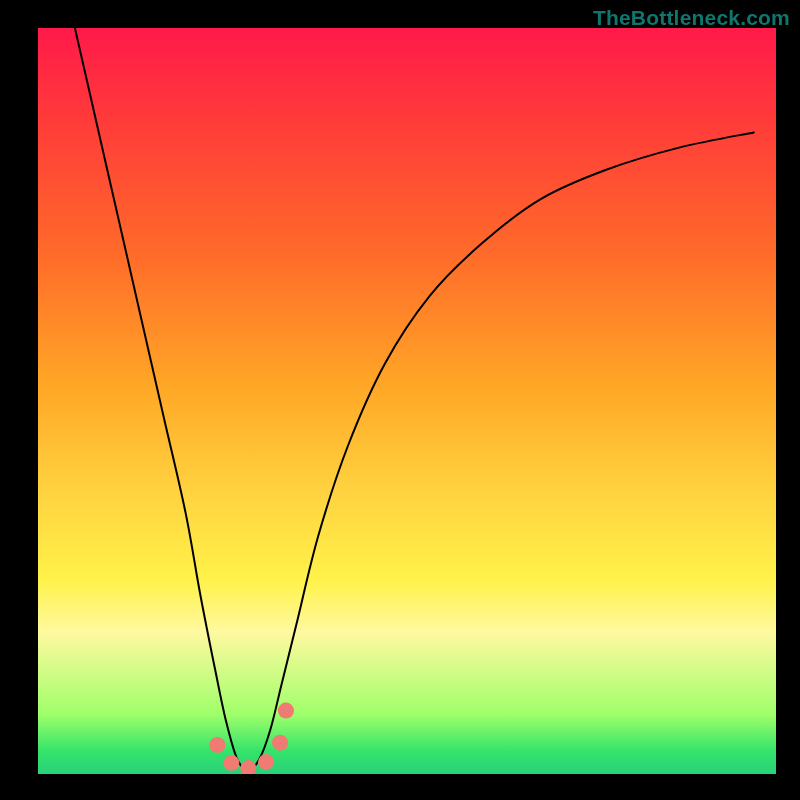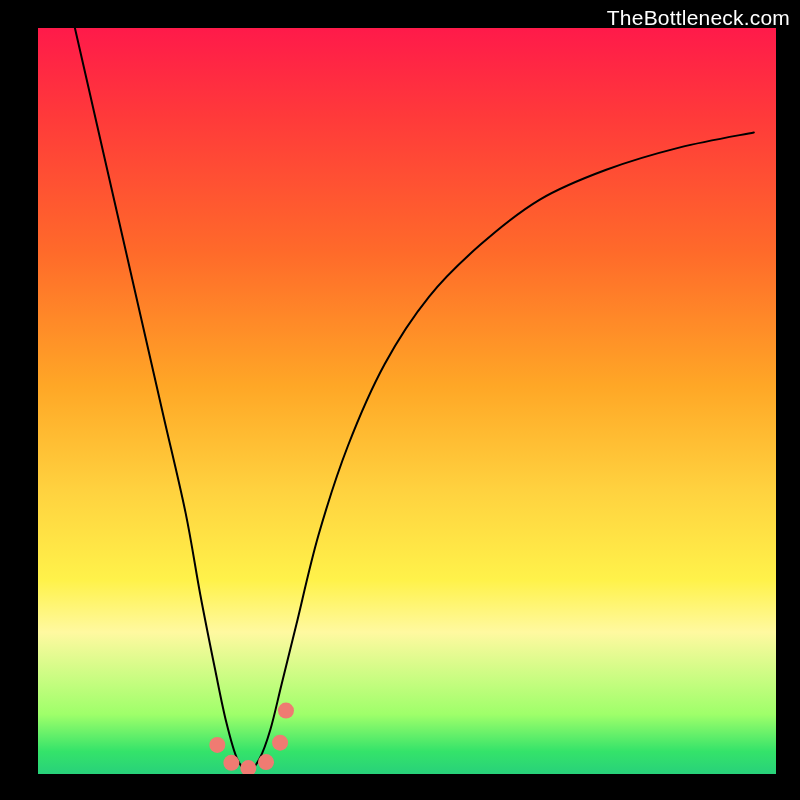--- a/index.html
+++ b/index.html
@@ -29,23 +29,23 @@
       #fff9a0 81%,
       #9fff6a 92%,
       #34e36a 97%,
       #28d17a 100%
     );
   }
   .watermark {
     position: absolute;
     top: 6px;
     right: 10px;
-    color: #ffffff;
+    color: #0f766e;
     font-size: 21px;
-    font-weight: 400;
+    font-weight: 700;
     letter-spacing: 0.2px;
     user-select: none;
   }
   svg.curve {
     position: absolute;
     inset: 0;
   }
 </style>
 </head>
 <body>

